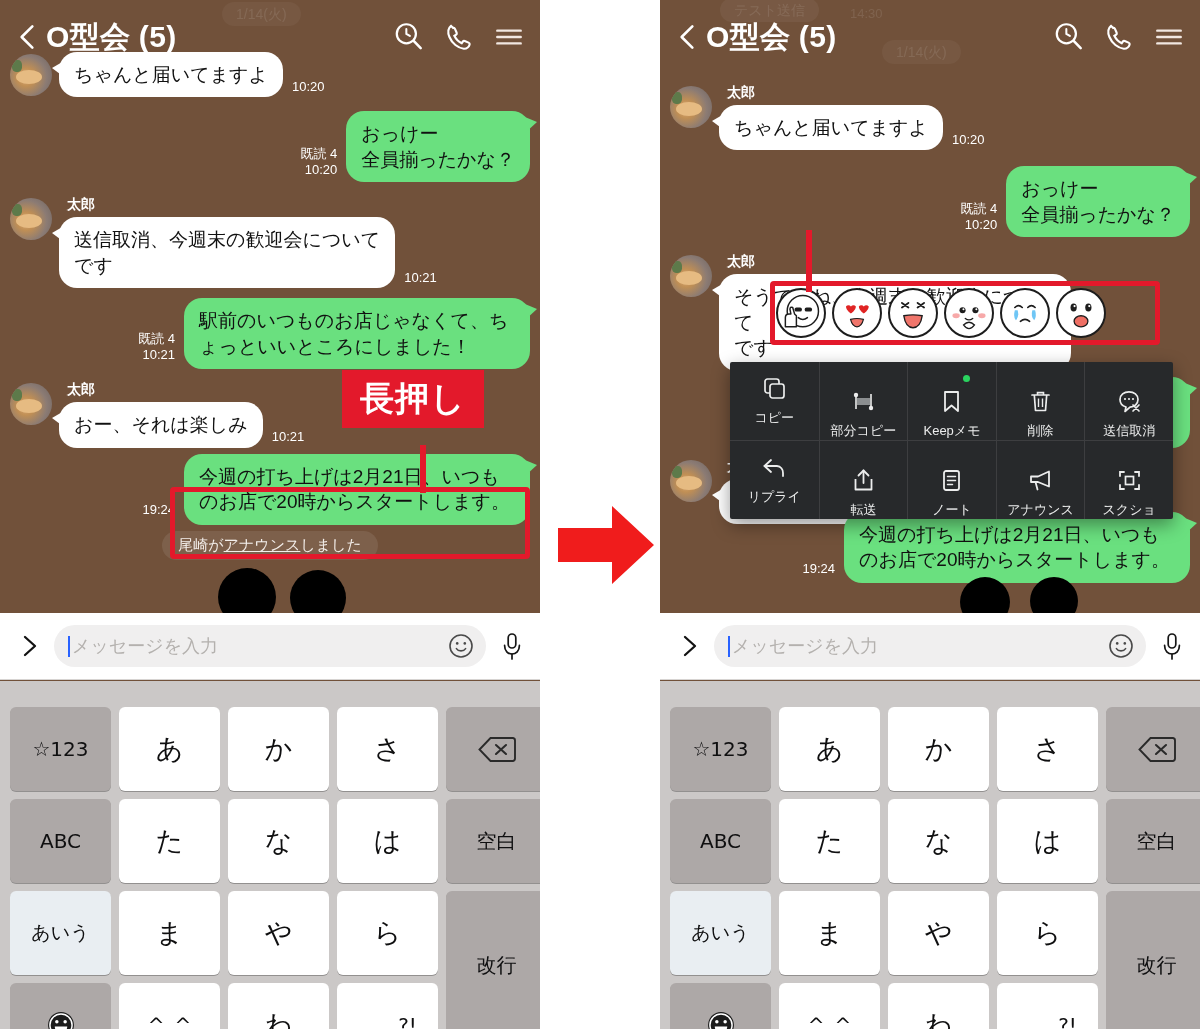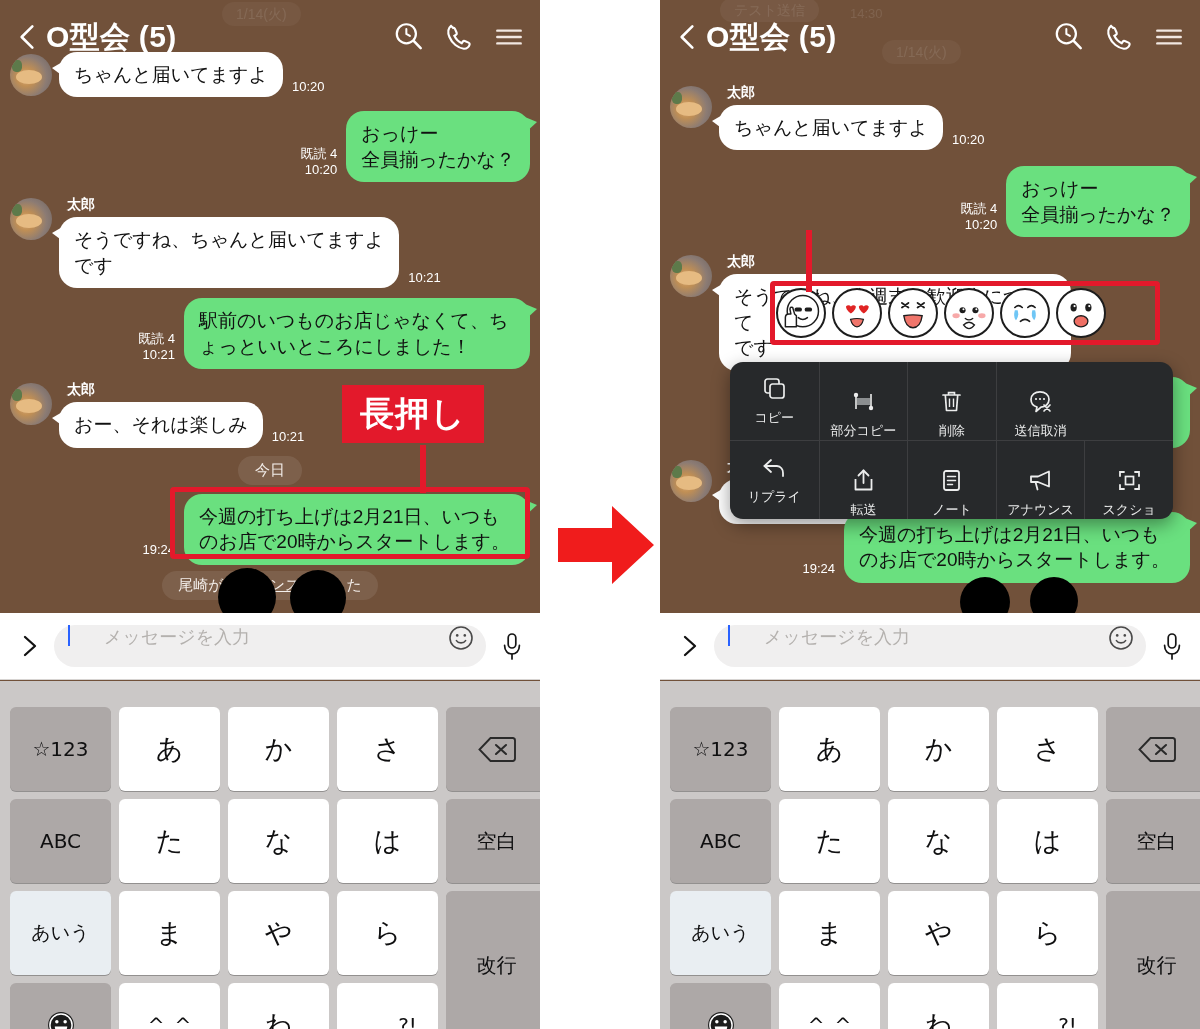--- a/index.html
+++ b/index.html
@@ -92,21 +92,21 @@
   .callout-stem { position:absolute; background:#e3192b; z-index:9; }
 
   
   .inputbar {
     position:absolute; left:0; top: 613px; width:540px; height: 67px; background:#fff;
     display:flex; align-items:center; padding: 0 16px; border-bottom: 1px solid #d7d4d2;
   }
   .chev { width:26px; height:28px; flex:0 0 auto; margin-right: 12px; }
   .textfield {
     flex: 1 1 auto; height: 42px; background:#f0efef; border-radius: 21px;
-    display:flex; padding: 0 14px; position: relative; gap: 32px;
+    display:flex; align-items:center; padding: 0 14px; position: relative;
   }
   .caret { width:2px; height:21px; background:#2962ff; margin-right: 2px; flex:0 0 auto; }
   .ph { color:#b4b1ae; font-size: 18px; }
   .tf-icon { position:absolute; right: 12px; width: 26px; height:26px; }
   .mic { width: 24px; height: 30px; margin-left: 14px; flex:0 0 auto; }
 
   
   .keyboard { position:absolute; left:0; top: 681px; width: 540px; height: 348px; background:#cbc8c7; }
   .key {
     margin: 4px 4px; border-radius: 6px; display:flex; align-items:center; justify-content:center;
@@ -127,21 +127,21 @@
 
   
   .reactionbar {
     position:absolute; z-index: 8; display:flex; align-items:center; gap: 6px;
     background: rgba(255,255,255,0.0);
   }
   .rx { width: 50px; height: 50px; border-radius:50%; background:#fff; border: 2px solid #1d1d1d; position:relative; overflow:hidden; flex:0 0 auto; }
 
   
   .ctxmenu {
-    position:absolute; z-index: 8; background: #27292b; border-radius: 13px; overflow: hidden;
+    position:absolute; z-index: 8; background: #27292b; border-radius: 2px; overflow: hidden;
     box-shadow: 0 6px 18px rgba(0,0,0,0.4);
   }
   .ctx-row { display:flex; }
   .ctx-row + .ctx-row { border-top: 1px solid rgba(255,255,255,0.10); }
   .ctx-item {
     width: 88.6px; height: 78px; display:flex; flex-direction:column; align-items:center; justify-content:center;
     color:#eceded; gap: 8px; position: relative;
   }
   .ctx-item + .ctx-item { border-left: 1px solid rgba(255,255,255,0.10); justify-content: flex-end; }
   .ctx-label { font-size: 13px; white-space:nowrap; }
@@ -209,21 +209,21 @@
           </div>
           <div class="bubble out" style="white-space:pre-line;">おっけー
 全員揃ったかな？</div>
         </div>
 
         <div class="row in" style="margin-top:14px;">
           <div class="avatar"></div>
           <div class="namecol">
             <div class="sender">太郎</div>
             <div class="bubble-line">
-              <div class="bubble in" style="white-space:pre-line; max-width:352px;">そうですね、ちゃんと届いてますよ
+              <div class="bubble in" style="white-space:pre-line; max-width:352px;">送信取消、今週末の歓迎会について
 です</div>
               <div class="meta l">
                 <span>10:21</span>
               </div>
             </div>
           </div>
         </div>
 
         <div class="row out" style="margin-top:10px;">
           <div class="meta r" style="align-self:flex-end; margin-bottom:6px;">
@@ -239,43 +239,40 @@
             <div class="sender">太郎</div>
             <div class="bubble-line">
               <div class="bubble in">おー、それは楽しみ</div>
               <div class="meta l">
                 <span>10:21</span>
               </div>
             </div>
           </div>
         </div>
 
-        <div class="date-sep">
-          <div class="date-pill">今日</div>
-        </div>
 
         <div class="row out">
           <div class="meta r" style="align-self:flex-end; margin-bottom:6px;">
             <span>19:24</span>
           </div>
           <div class="bubble out" style="max-width:346px;">今週の打ち上げは2月21日、いつものお店で20時からスタートします。</div>
         </div>
 
         <div class="announce-row">
           <div class="announce-pill"><span>尾崎が</span><u>アナウンス</u><span>しました</span></div>
         </div>
       </div>
 
       <div class="blob" style="left:218px; top:568px; width:58px; height:58px;"></div>
       <div class="blob" style="left:290px; top:570px; width:56px; height:56px;"></div>
 
       <div class="hl-box" style="left:170px; top:487px; width:360px; height:72px;"></div>
 
       <div class="callout-stem" style="left:420px; top:445px; width:6px; height:48px;"></div>
-      <div class="callout" style="left:342px; top:385px; width:142px; height:58px; font-size:34px;">長押し</div>
+      <div class="callout" style="left:342px; top:370px; width:142px; height:58px; font-size:34px;">長押し</div>
     </div>
 
     <div class="inputbar">
       <svg class="chev" viewBox="0 0 24 28">
         <path d="M8 5 L18 14 L8 23" fill="none" stroke="#121212" stroke-width="2.3" stroke-linecap="round" stroke-linejoin="round"></path>
       </svg>
       <div class="textfield">
         <div class="caret"></div>
         <span class="ph">メッセージを入力</span>
         <svg class="tf-icon" viewBox="0 0 26 26">
@@ -522,20 +519,27 @@
               <circle cx="5" cy="6" r="2.2" fill="#eceded"></circle>
                 <path d="M5 8 V20" stroke="#eceded" stroke-width="1.6"></path>
               <circle cx="20" cy="19" r="2.2" fill="#eceded"></circle>
                 <path d="M20 17 V5" stroke="#eceded" stroke-width="1.6"></path>
               <rect x="6" y="9" width="13" height="7" fill="#8b8e90"></rect>
             </svg>
             <span class="ctx-label">部分コピー</span>
           </div>
           <div class="ctx-item">
             <svg class="ctx-ico" viewBox="0 0 25 25">
+              <path d="M6 3 H19 V22 L12.5 16.5 L6 22 Z" fill="none" stroke="#eceded" stroke-width="1.8" stroke-linejoin="round"></path>
+            </svg>
+            <span class="green-dot"></span>
+            <span class="ctx-label">Keepメモ</span>
+          </div>
+          <div class="ctx-item">
+            <svg class="ctx-ico" viewBox="0 0 25 25">
               <path d="M4 6 H21" stroke="#eceded" stroke-width="1.7" stroke-linecap="round"></path>
               <path d="M9.5 6 V3.6 H15.5 V6" fill="none" stroke="#eceded" stroke-width="1.6"></path>
               <path d="M6.3 6 L7.5 21.5 H17.5 L18.7 6" fill="none" stroke="#eceded" stroke-width="1.7" stroke-linejoin="round"></path>
               <path d="M10.5 9.5 V18 M14.5 9.5 V18" stroke="#eceded" stroke-width="1.4"></path>
             </svg>
             <span class="ctx-label">削除</span>
           </div>
           <div class="ctx-item">
             <svg class="ctx-ico" viewBox="0 0 25 25">
               <path d="M21 10.5 C21 6 17 2.8 12 2.8 C7 2.8 3 6 3 10.5 C3 14 5.5 17 9 18 L8 22.5 L13 18.2 C17.5 17.9 21 14.6 21 10.5 Z" fill="none" stroke="#eceded" stroke-width="1.7" stroke-linejoin="round"></path>

